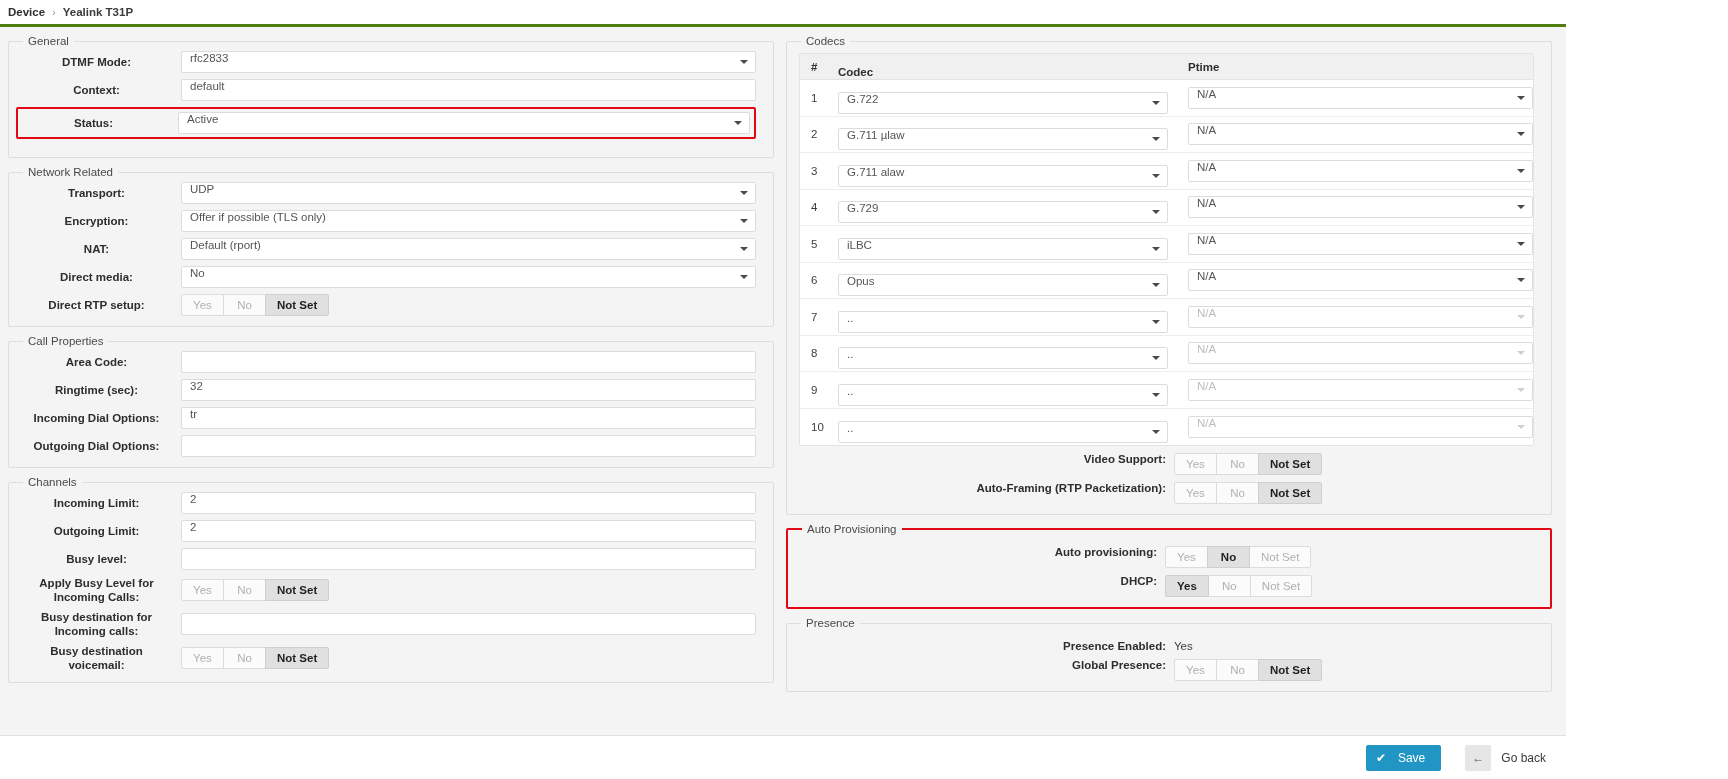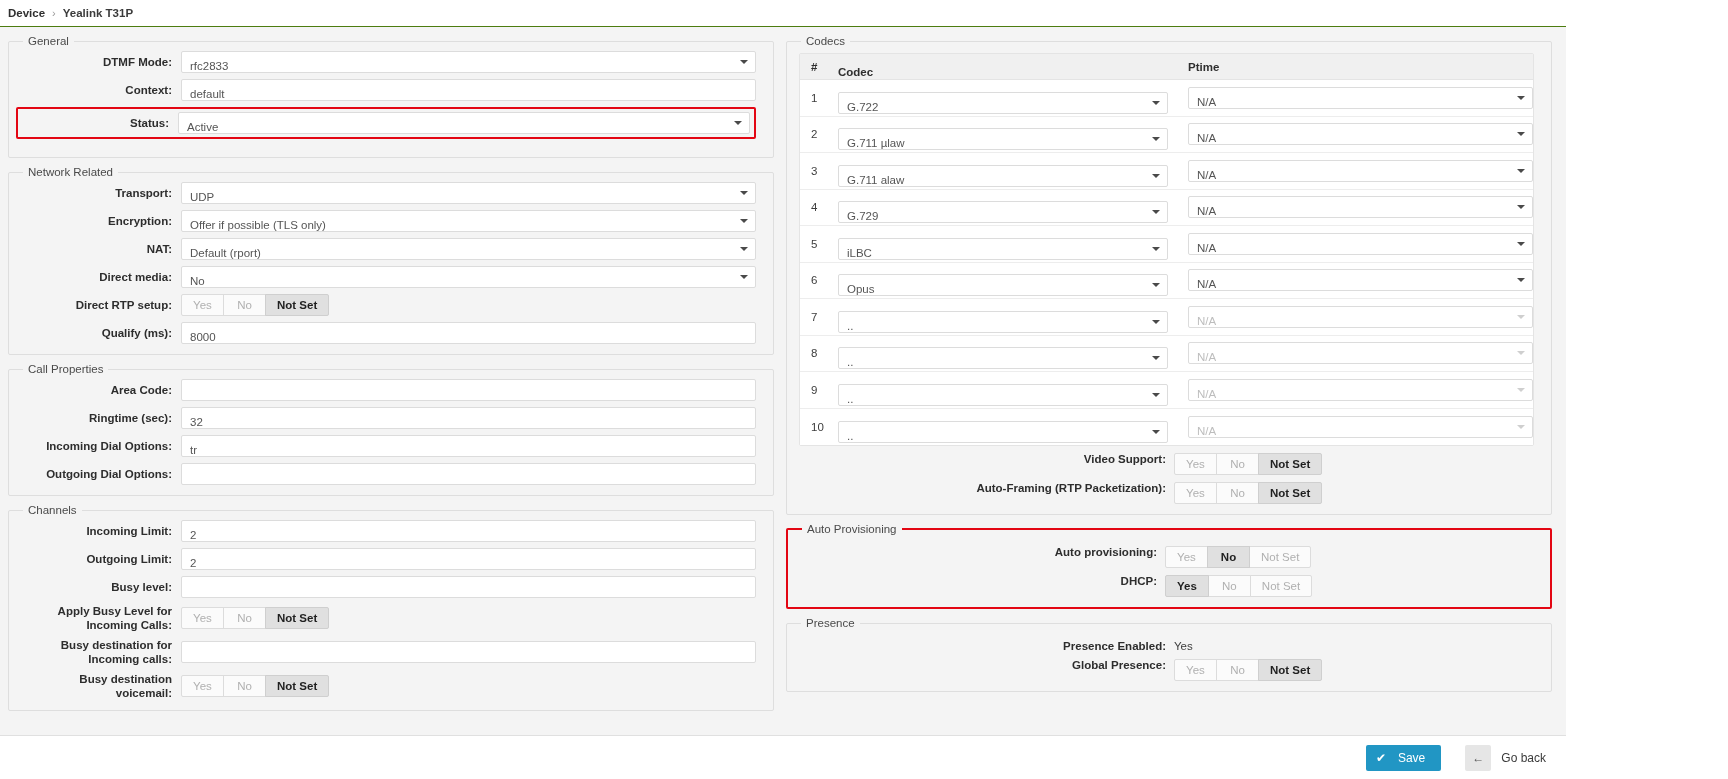--- a/index.html
+++ b/index.html
@@ -14,21 +14,21 @@
   }
   #app { width: 1566px; height: 779px; position: relative; background:#f4f4f4; }
 
   
   .breadcrumb-bar {
     height: 27px;
     background: #ffffff;
     display: flex;
     align-items: center;
     padding-left: 8px;
-    border-bottom: 1px solid #4d7c0f;
+    border-bottom: 3px solid #4d7c0f;
     position: relative;
     z-index: 3;
   }
   .crumb {
     font-size: 11.5px;
     font-weight: bold;
     color: #3b3b3b;
   }
   .crumb.link { color:#2f2f2f; cursor:pointer; }
   .crumb-sep { margin: 0 7px; color:#9a9a9a; font-size:11px; font-weight:normal; }
@@ -66,41 +66,41 @@
   
   .row {
     display: flex;
     align-items: center;
     margin-bottom: 6px;
     min-height: 22px;
   }
   .row:last-child { margin-bottom: 0; }
   .lbl {
     width: 160px;
-    text-align: right;
+    text-align: center;
     padding-right: 9px;
     font-weight: bold;
     font-size: 11.5px;
     color: #2d2d2d;
     line-height: 14px;
     flex: 0 0 160px;
   }
   .ctrl { flex: 1 1 auto; min-width: 0; }
 
   .txt, .sel {
     height: 22px;
     width: 100%;
     border: 1px solid #dcdcdc;
     background: #ffffff;
     border-radius: 2px;
     font-size: 11.5px;
     color: #555555;
     padding: 0 8px;
     display: flex;
-    align-items: flex-end;
+    align-items: flex-start;
     position: relative;
   }
   .sel { padding-right: 22px; cursor: pointer; }
   .sel .caret {
     position: absolute;
     right: 7px; top: 50%;
     margin-top: -2px;
     width: 0; height: 0;
     border-left: 4px solid transparent;
     border-right: 4px solid transparent;
@@ -332,28 +332,20 @@
             <div class="lbl">Direct RTP setup:</div>
             <div class="ctrl">
               <div class="btn-group">
                 <div class="tbtn">Yes</div>
                 <div class="tbtn">No</div>
                 <div class="tbtn active">Not Set</div>
               </div>
             </div>
           </div>
 
-          <div class="row">
-            <div class="lbl">Qualify (ms):</div>
-            <div class="ctrl">
-              <div class="txt">
-                <span>8000</span>
-              </div>
-            </div>
-          </div>
         </fieldset>
 
         <fieldset class="box">
           <legend>Call Properties</legend>
 
           <div class="row">
             <div class="lbl">Area Code:</div>
             <div class="ctrl">
               <div class="txt">
                 <span></span>

